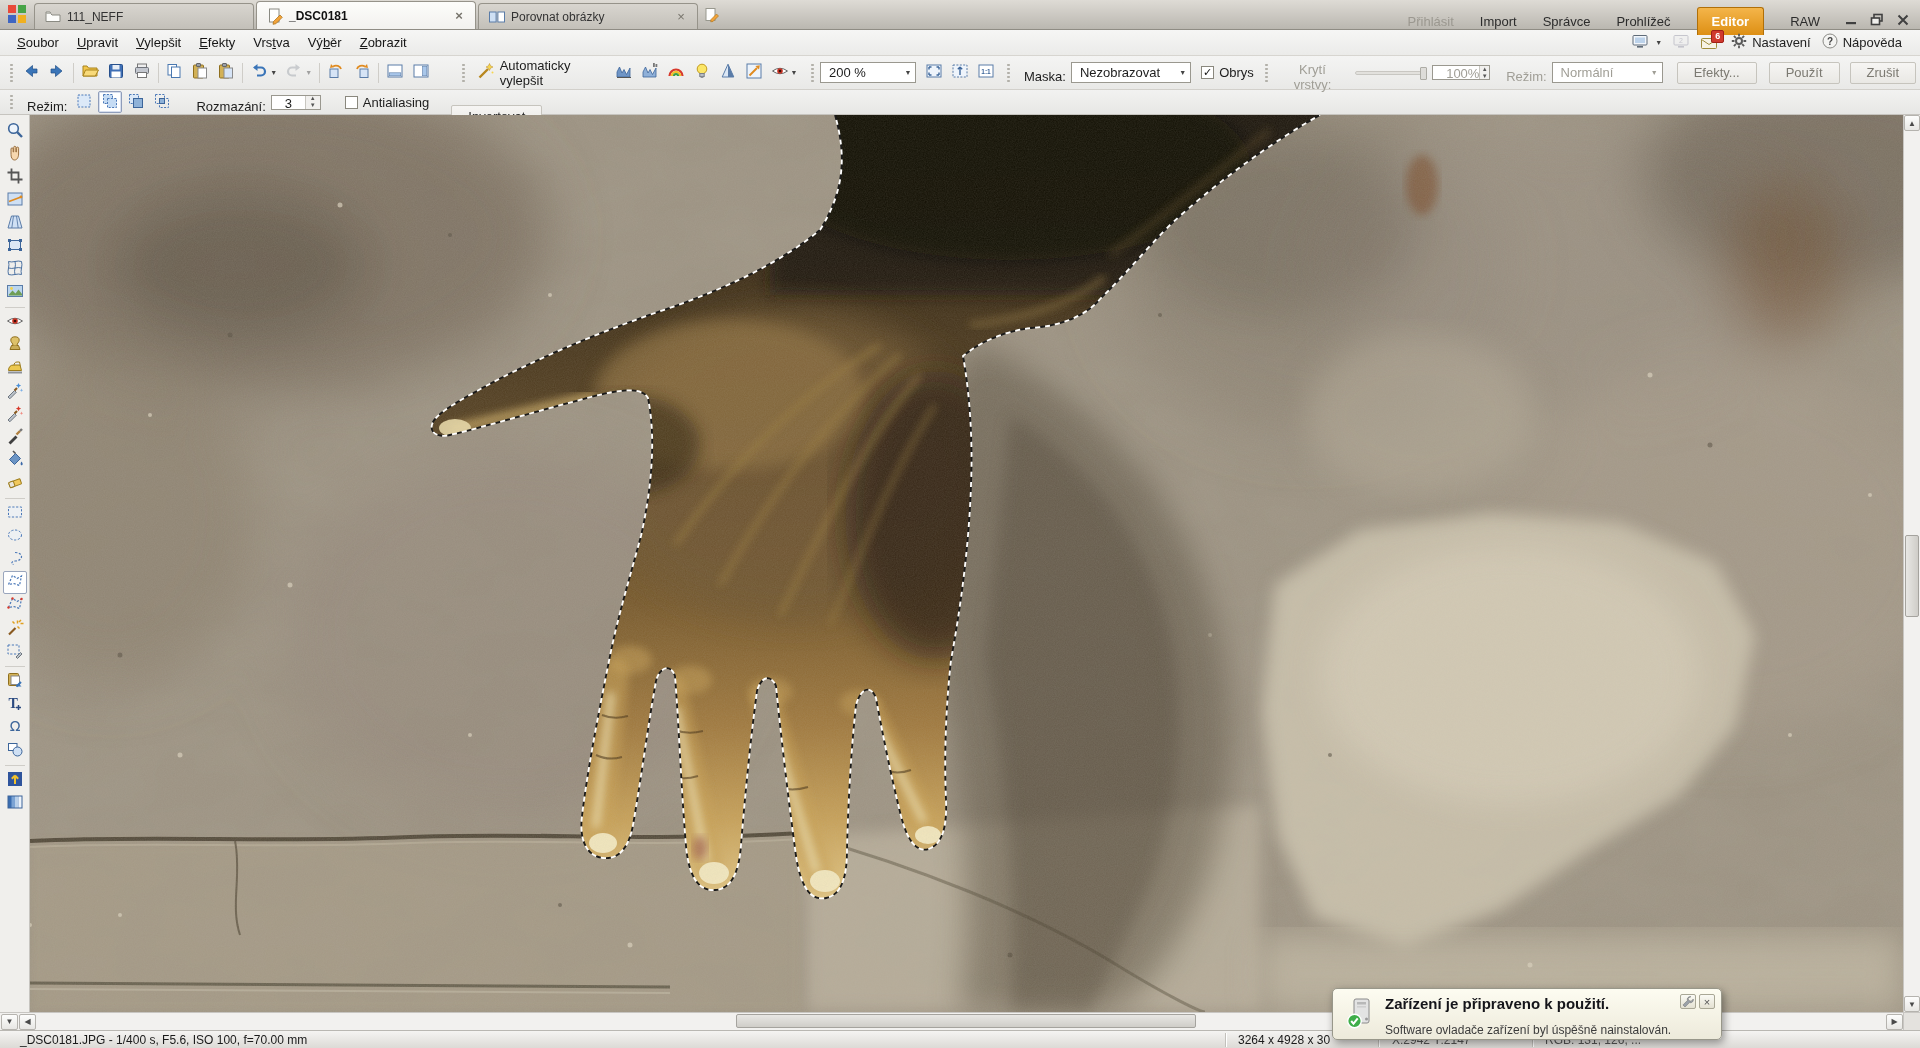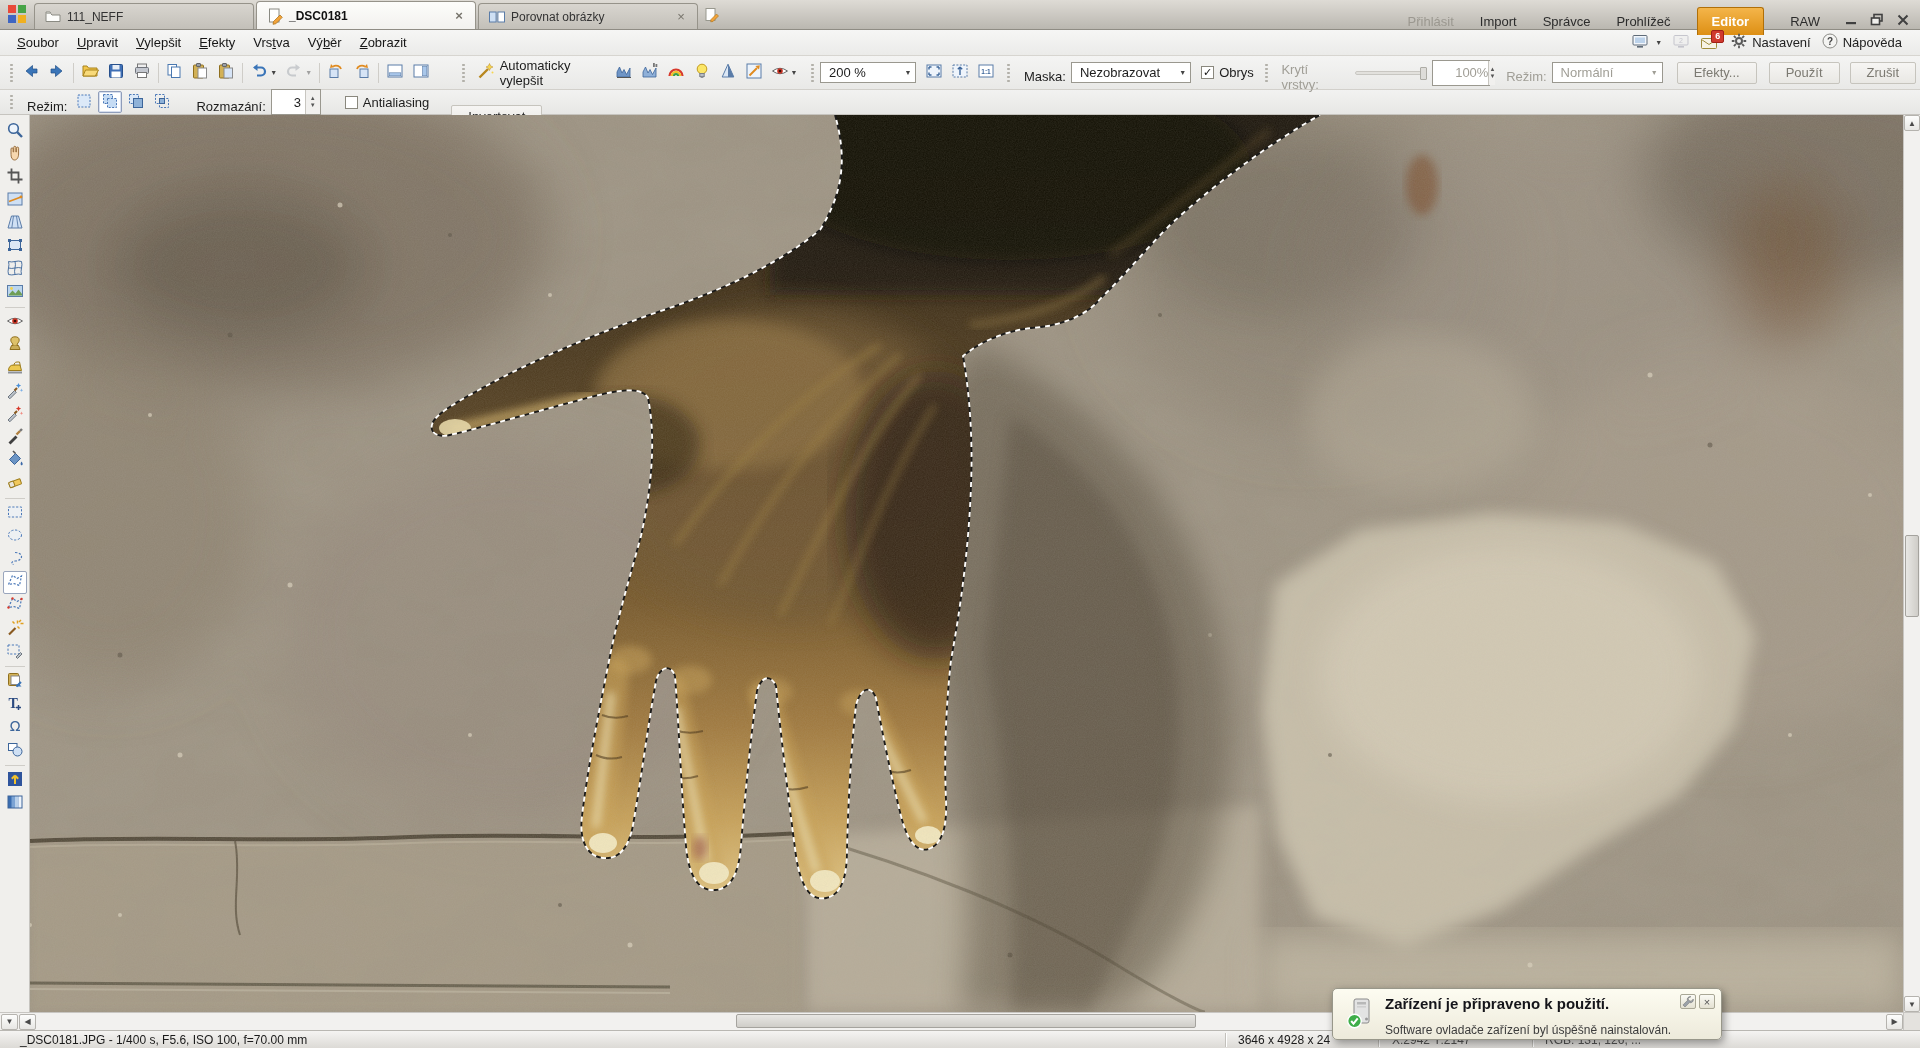--- a/index.html
+++ b/index.html
@@ -51,30 +51,30 @@
           border-radius:2px; border:1px solid transparent; }
   .tbtn.dim { opacity:.45; }
   .tsep { width:1px; height:20px; background:#cfcdc8; margin:0 4px; }
   .quickfix { display:flex; align-items:center; gap:5px; padding:2px 6px; border-radius:2px; font-size:13px; }
   .combo { background:#fff; border:1px solid #9a988f; height:21px; display:flex; align-items:center;
            padding:0 4px 0 8px; gap:6px; font-size:13px; }
   .combo .dd { margin-left:auto; }
   .zoomcombo { width:104px; }
   .maskcombo { width:130px; }
   .blendcombo { width:120px; color:#a09e96; }
-  .lbl { font-size:13px; margin:8px 5px 0 8px; }
+  .lbl { font-size:13px; margin:8px 5px 0 8px;text-align:center; }
   .lbl.dim, .dimtxt { color:#a09e96; }
   .cb { width:13px; height:13px; background:#fff; border:1px solid #8a887e; display:inline-flex;
         align-items:center; justify-content:center; font-size:11px; color:#111; margin-right:5px; }
   .cbrow { display:flex; align-items:center; margin-left:10px; font-size:13px; }
   .slider { width:78px; height:4px; background:#dddbd6; border:1px solid #b5b3ac; border-radius:2px;
             position:relative; margin:0 6px; opacity:.65; }
   .slider .thumb { position:absolute; right:-2px; top:-5px; width:7px; height:13px; background:#d5d3ce;
                    border:1px solid #8a887e; border-radius:1px; }
-  .spin { background:#fff; border:1px solid #9a988f; height:26px; display:flex; align-items:center; padding-left:22px; font-size:13px; }
+  .spin { background:#fff; border:1px solid #9a988f; height:15px; display:flex; align-items:flex-start; padding-left:13px; font-size:13px; }
   .spin .arrows { margin-left:auto; width:15px; height:100%; border-left:1px solid #c8c6c0; display:flex;
                   flex-direction:column; align-items:center; justify-content:center; font-size:6px; color:#555; line-height:7px; background:#f1f0ee; }
   .opspin { width:50px; }
   .pctspin { width:58px; color:#a09e96; }
   .flatbtn { height:22px; padding:0 16px; display:flex; align-items:center; font-size:13px; color:#7c7a72;
              background:linear-gradient(#f6f5f3,#e9e8e4); border:1px solid #c6c4bd; border-radius:2px; margin-left:6px; }
   .modebtn { width:24px; height:22px; display:flex; align-items:center; justify-content:center;
              border:1px solid transparent; border-radius:2px; }
   .modebtn.active { background:#fff; border-color:#8f9dba; box-shadow:inset 0 0 0 1px #d7dfee; }
   .invbtn { color:#2a2a2a;margin-top:28px; }
@@ -880,21 +880,21 @@
   <div class="htrack">
     <div class="hthumb"></div>
   </div>
   <span class="hbtn">▶</span>
   <span class="corner"></span>
 </div>
 
 <div class="statusbar">
   <span class="sfield" style="left:20px;">_DSC0181.JPG - 1/400 s, F5.6, ISO 100, f=70.00 mm</span>
   <span class="ssep" style="left:1225px;"></span>
-  <span class="sfield" style="left:1238px;">3646 x 4928 x 24</span>
+  <span class="sfield" style="left:1238px;">3264 x 4928 x 30</span>
   <span class="ssep" style="left:1378px;"></span>
   <span class="sfield" style="left:1392px;color:#555;">X:2942 Y:2147</span>
   <span class="ssep" style="left:1532px;"></span>
   <span class="sfield" style="left:1545px;color:#555;">RGB: 131, 126, ...</span>
 </div>
 
 <div class="notif">
   <span class="nicon"><svg width="36" height="32" viewBox="0 0 32 32" xmlns="http://www.w3.org/2000/svg">
         <rect x="9" y="2" width="15" height="24" rx="2" fill="#e3e3e3" stroke="#8a8a8a"></rect>
         <rect x="12" y="5" width="9" height="2.5" fill="#b8b8b8"></rect>

